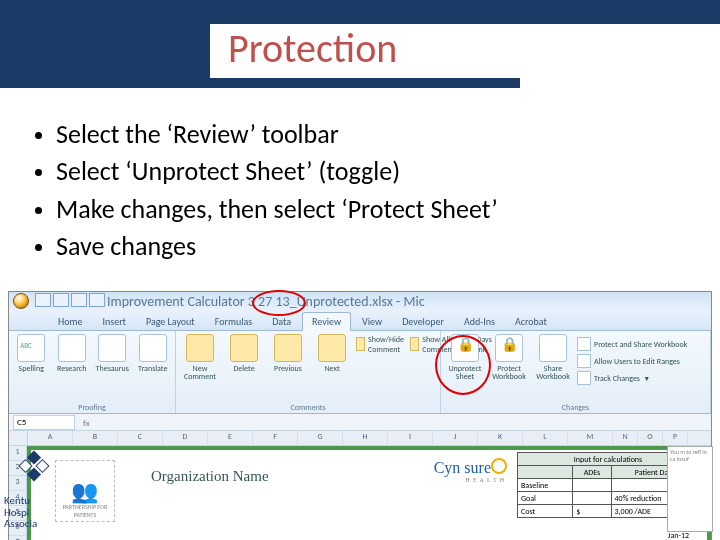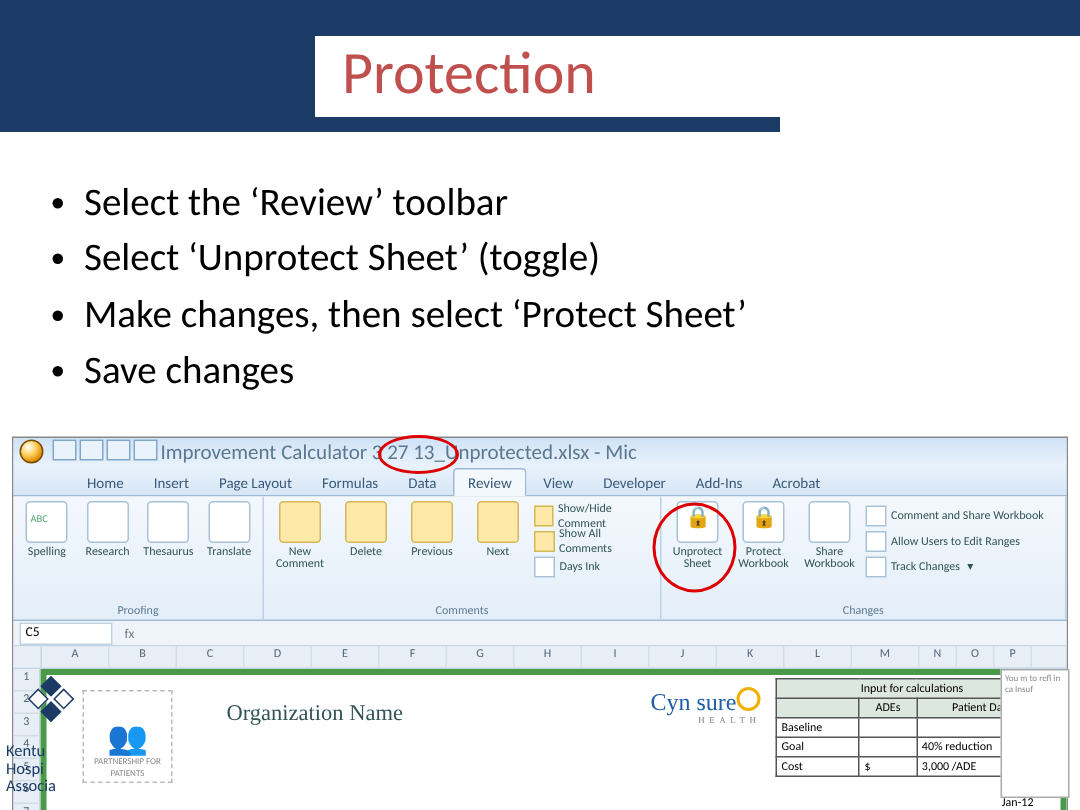--- a/index.html
+++ b/index.html
@@ -131,21 +131,21 @@
             </div>
           <div class="big-btn">
               <div class="ic comment"></div>
               <span>Previous</span>
             </div>
           <div class="big-btn">
               <div class="ic comment"></div>
               <span>Next</span>
             </div>
         </div>
-        <div style="display:flex;flex-direction:column;gap:1px;margin-top:2px">
+        <div style="display:flex;flex-direction:row;gap:1px;margin-top:2px">
           <div class="sm-btn">
               <div class="ic comment"></div>
               <span>Show/Hide Comment</span>
             </div>
           <div class="sm-btn">
               <div class="ic comment"></div>
               <span>Show All Comments</span>
             </div>
           <div class="sm-btn">
               <div class="ic"></div>
@@ -168,21 +168,21 @@
               <span>Protect Workbook</span>
             </div>
           <div class="big-btn">
               <div class="ic"></div>
               <span>Share Workbook</span>
             </div>
         </div>
         <div style="display:flex;flex-direction:column;gap:1px;margin-top:2px">
           <div class="sm-btn">
               <div class="ic"></div>
-              <span>Comment and Share Workbook</span>
+              <span>Protect and Share Workbook</span>
             </div>
           <div class="sm-btn">
               <div class="ic"></div>
               <span>Allow Users to Edit Ranges</span>
             </div>
           <div class="sm-btn"><div class="ic"></div><span>Track Changes</span>&nbsp;▾</div>
         </div>
       </div>
       <div class="group-label">Changes</div>
       <div class="circ" style="left:-6px;top:4px;width:52px;height:56px"></div>

